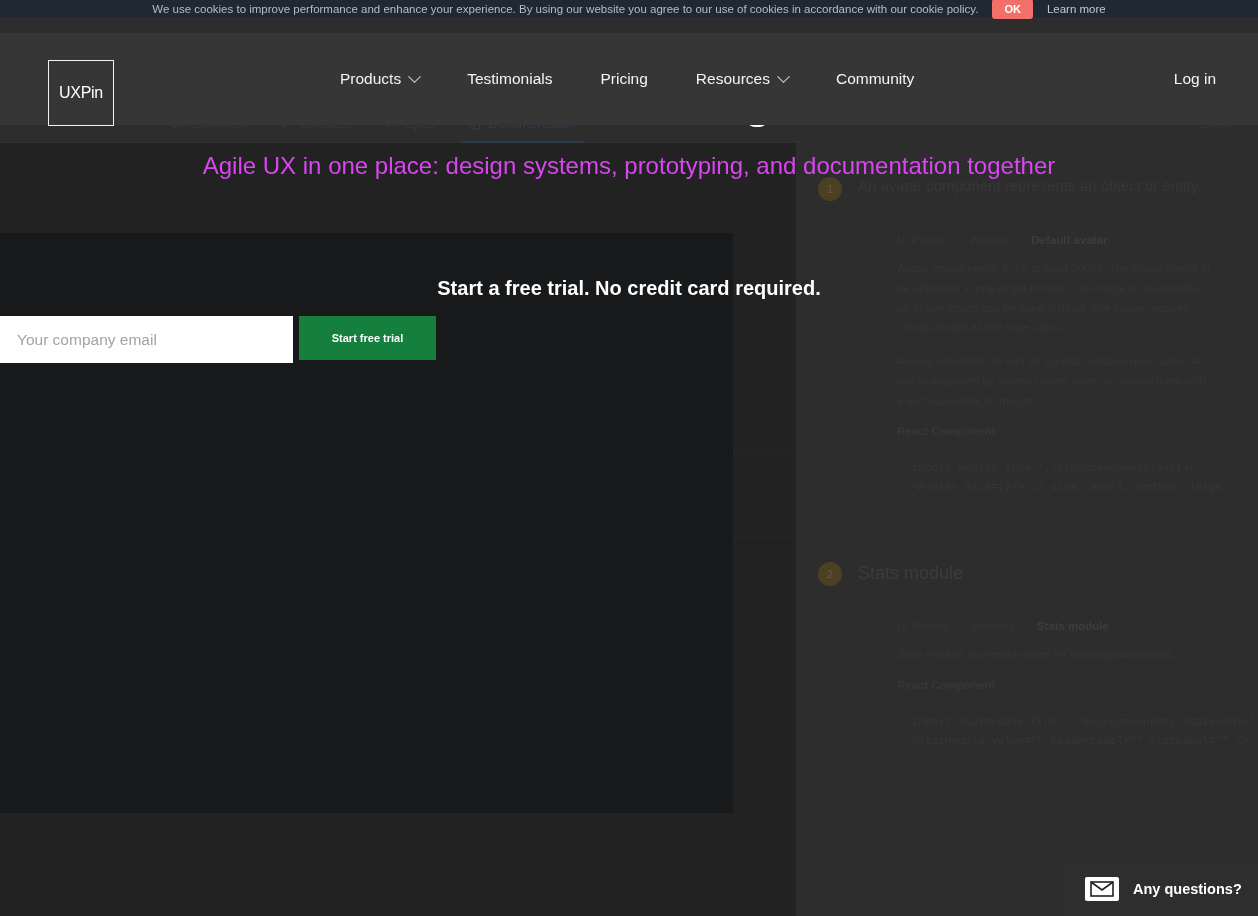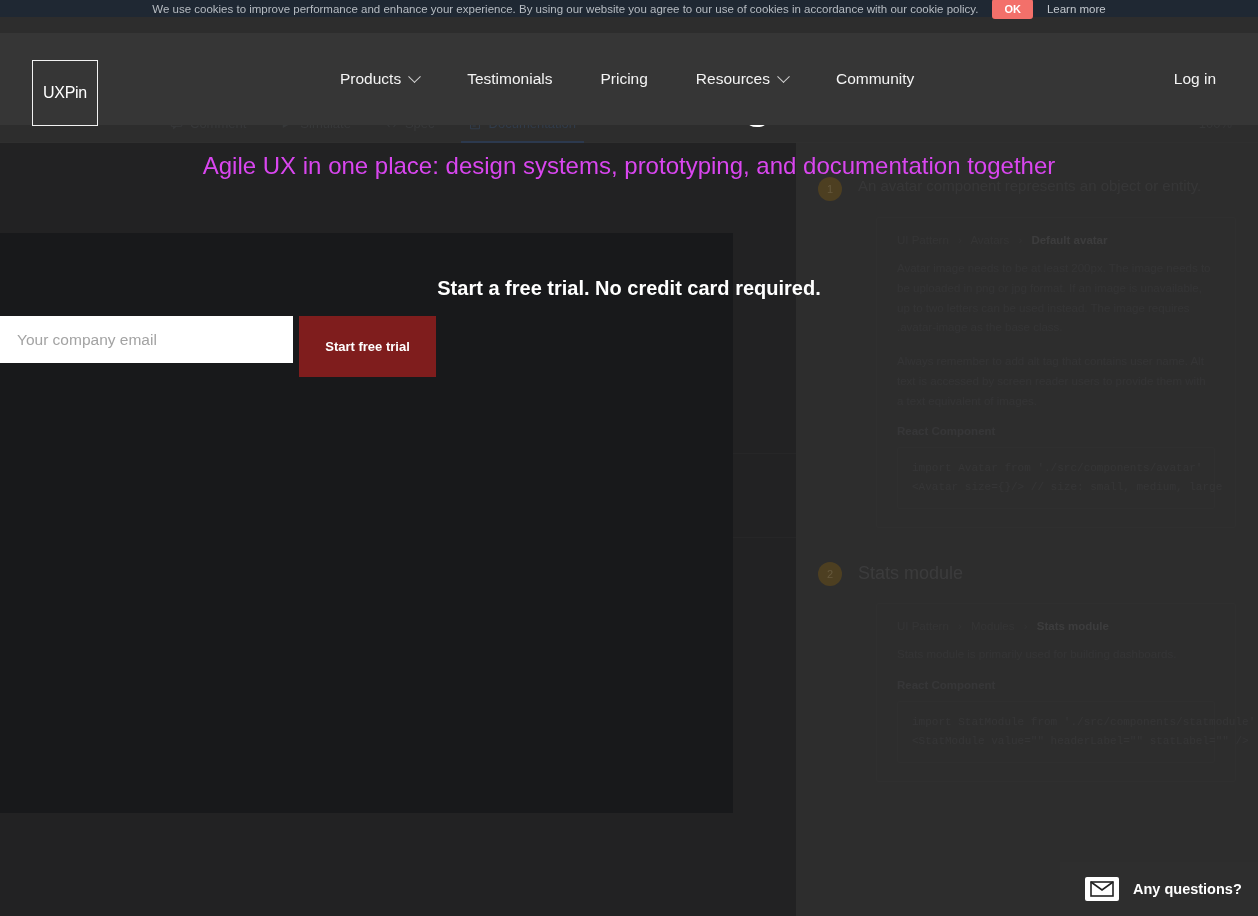--- a/index.html
+++ b/index.html
@@ -257,21 +257,21 @@
   
   .nav {
     position: absolute;
     top: 33px; left: 0; right: 0;
     height: 92px;
     background: #363636;
     z-index: 35;
   }
   .logo {
     position: absolute;
-    left: 32px; top: 27px;
+    left: 48px; top: 27px;
     width: 66px; height: 66px;
     border: 1px solid #f2f2f2;
     display: flex;
     align-items: center;
     justify-content: center;
     color: #fff;
     font-size: 16px;
     letter-spacing: -.3px;
     cursor: pointer;
   }
@@ -362,25 +362,25 @@
     outline: none;
     background: #fff;
     font-size: 15.5px;
     color: #333;
     padding: 0 17px;
     font-family: inherit;
   }
   .email-input::placeholder { color: #a3a3a3; }
   .trial-btn {
     width: 137px;
-    height: 61px;
-    background: #7f1d1d;
+    height: 44px;
+    background: #15803d;
     color: #fff;
     border: none;
-    font-size: 13px;
+    font-size: 11px;
     font-weight: bold;
     cursor: pointer;
     font-family: inherit;
   }
 
   
   .chat {
     position: absolute;
     right: 0; bottom: 0;
     width: 198px; height: 54px;

